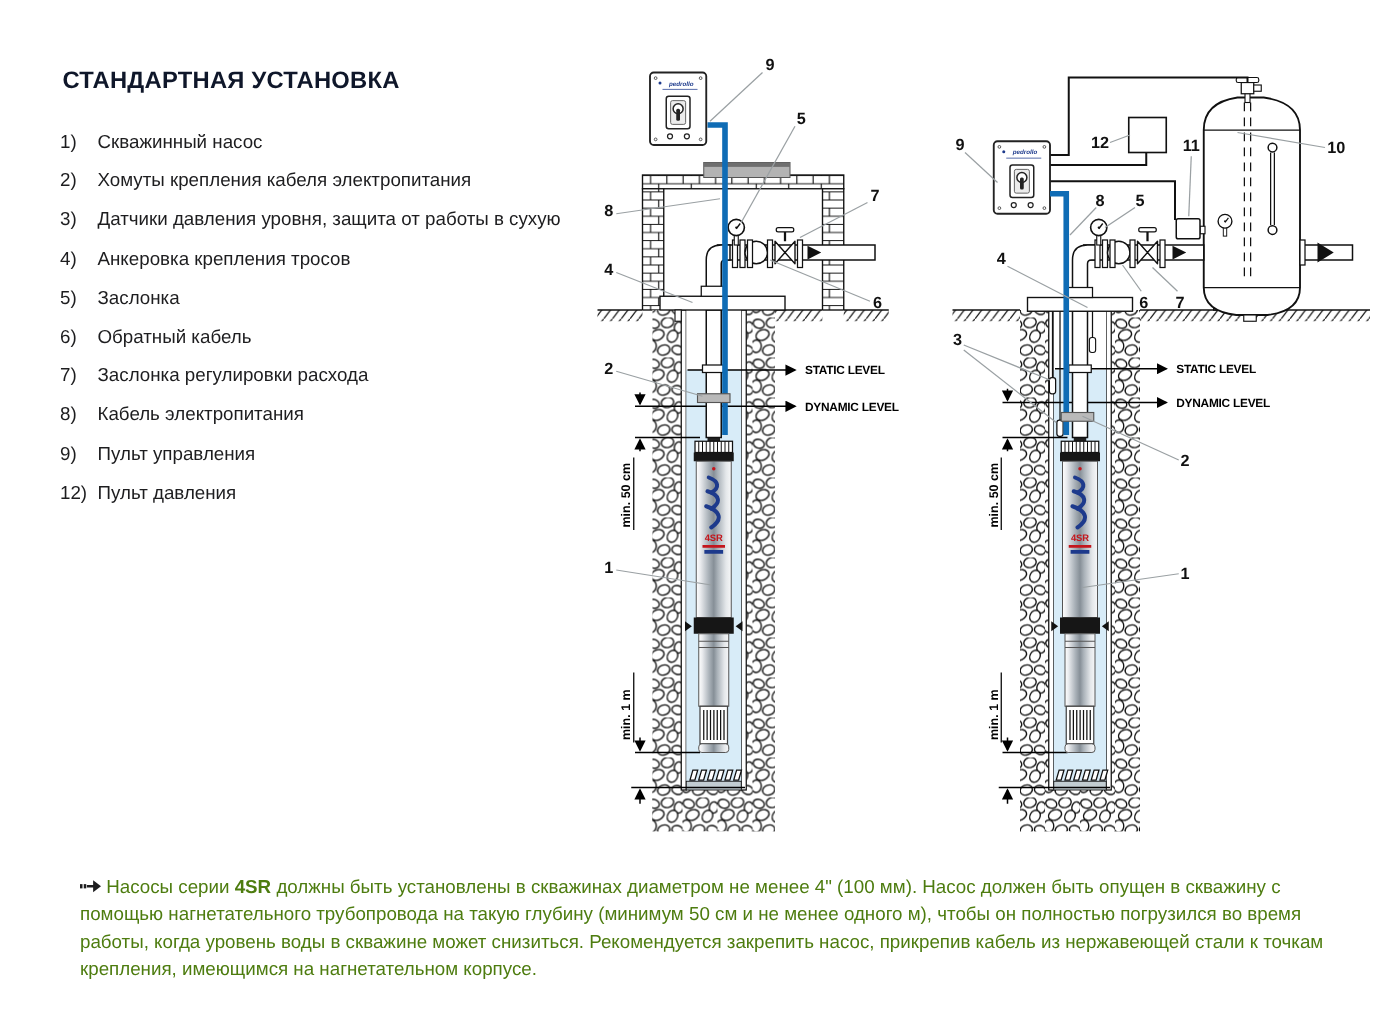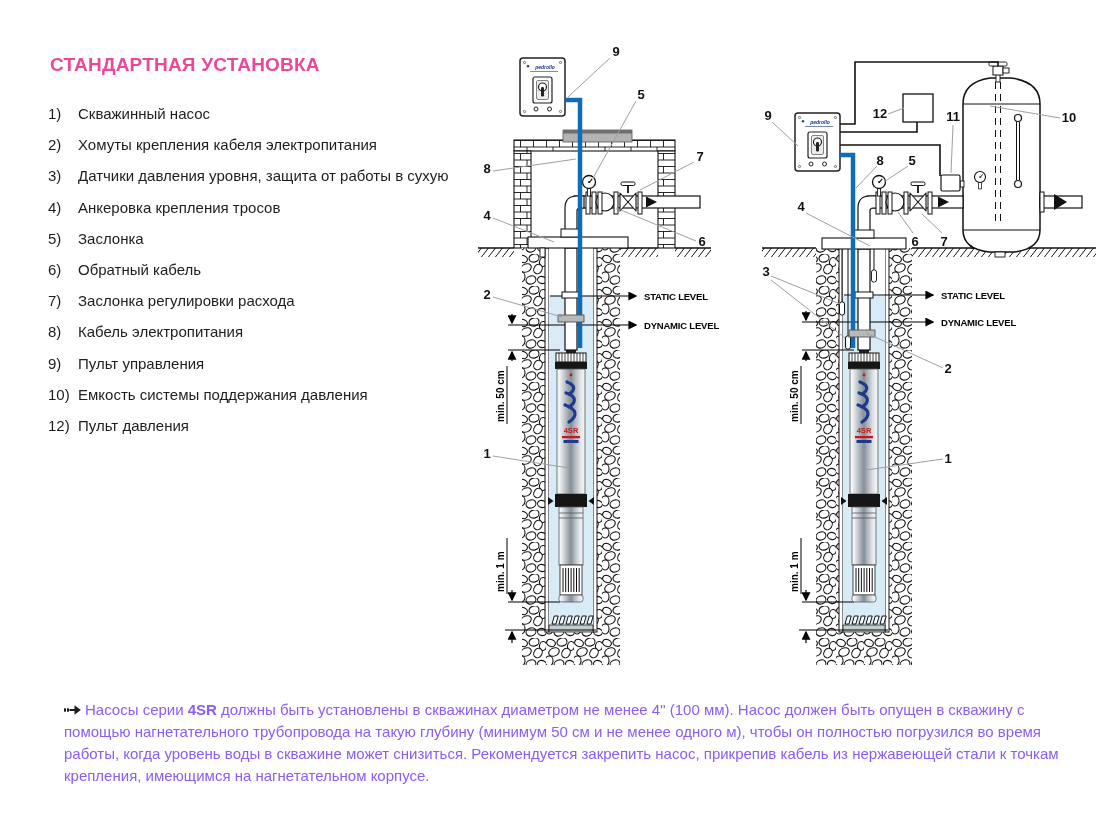--- a/index.html
+++ b/index.html
@@ -2,29 +2,29 @@
 <html><head>
 <meta charset="utf-8">
 <style>
   html,body { margin:0; padding:0; background:#fff; }
   .page {
     position:relative; width:1109px; height:821px; background:#ffffff;
     font-family:"Liberation Sans", sans-serif; color:#1d1d1f; overflow:hidden;
   }
   .page-title {
     position:absolute; left:50px; top:54px;
-    font-size:19px; font-weight:bold; color:#ec4899; letter-spacing:.2px;
+    font-size:19px; font-weight:bold; color:#0f172a; letter-spacing:.2px;
   }
   .parts-list { position:absolute; left:48px; top:104px; width:430px; }
   .part-row { display:flex; height:31.2px; font-size:15px; line-height:20px; }
   .part-num { width:30px; flex:0 0 30px; }
   .part-label { flex:1; }
   .note {
     position:absolute; left:64px; top:684px; width:1018px;
-    font-size:15px; line-height:1.47; color:#8b5cf6;
+    font-size:15px; line-height:1.47; color:#4d7c0f;
   }
   .note .arrow-ic { margin-right:4px; position:relative; top:1px; }
   .note b { font-weight:bold; }
   .diag { position:absolute; }
   .diag-left { left:462px; top:30px; }
   .diag-right { left:752px; top:30px; }
 
   
   svg text { font-family:"Liberation Sans", sans-serif; }
   .co   { font-size:13px; font-weight:bold; fill:#111; text-anchor:middle; }
@@ -77,24 +77,20 @@
         <span class="part-num">7)</span>
         <span class="part-label">Заслонка регулировки расхода</span>
       </div>
     <div class="part-row">
         <span class="part-num">8)</span>
         <span class="part-label">Кабель электропитания</span>
       </div>
     <div class="part-row">
         <span class="part-num">9)</span>
         <span class="part-label">Пульт управления</span>
-      </div>
-    <div class="part-row">
-        <span class="part-num">10)</span>
-        <span class="part-label">Емкость системы поддержания давления</span>
       </div>
     <div class="part-row">
         <span class="part-num">12)</span>
         <span class="part-label">Пульт давления</span>
       </div>
   </div>
 
   <div class="diag diag-left">
   <svg width="285" height="645" viewBox="0 0 285 645">
     <defs>

